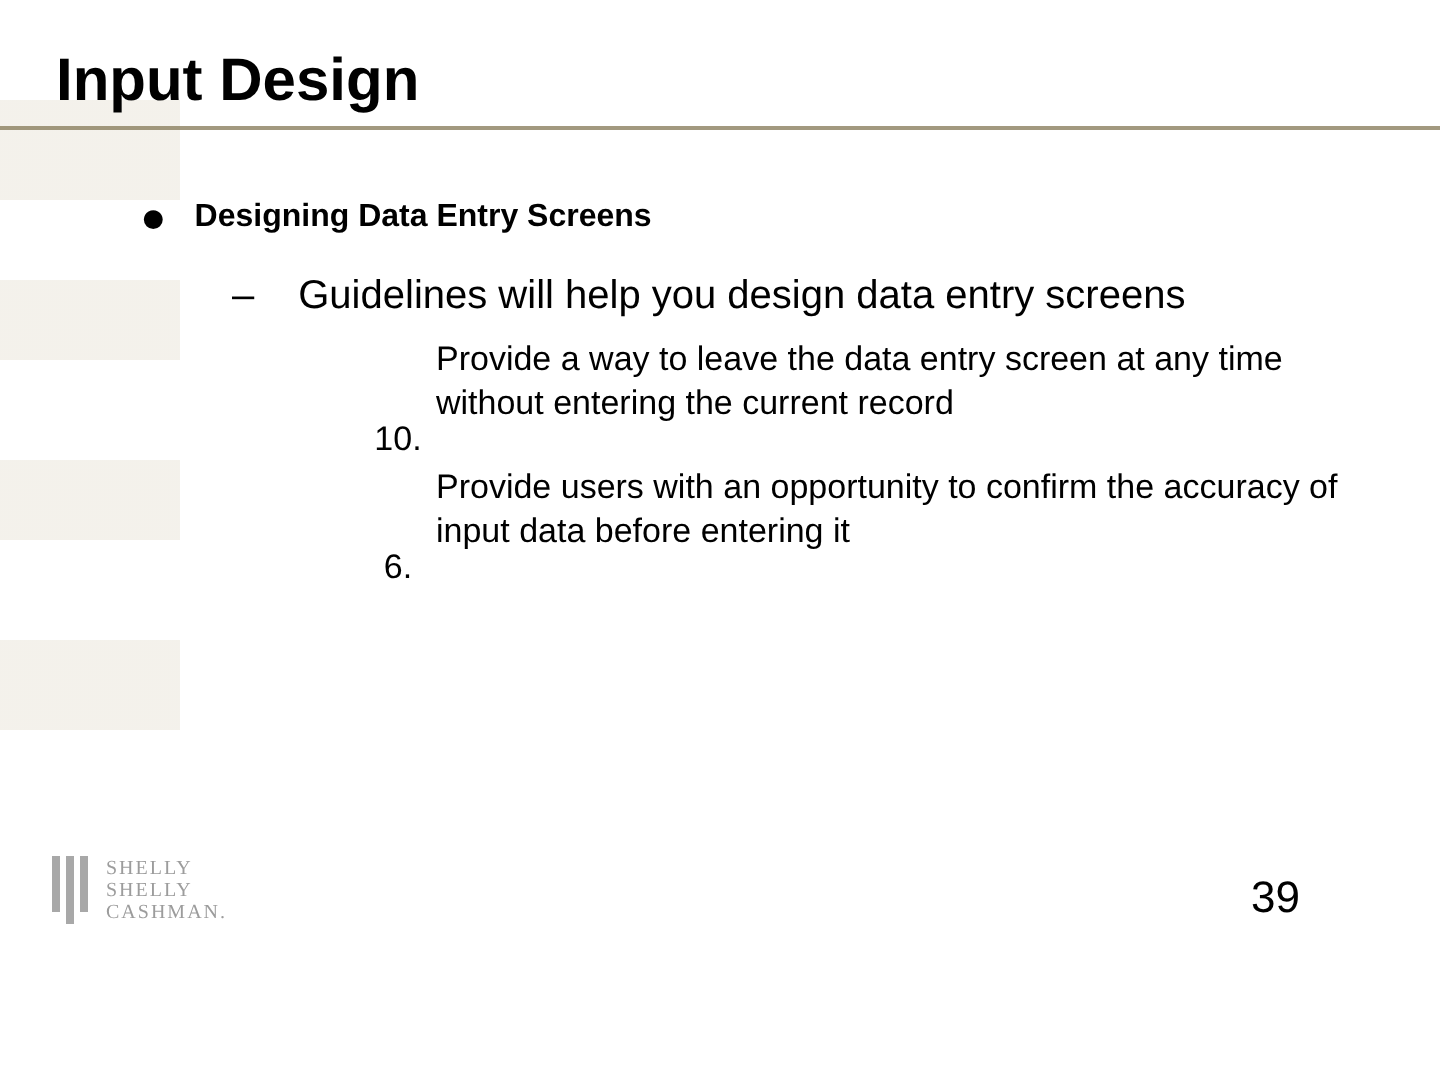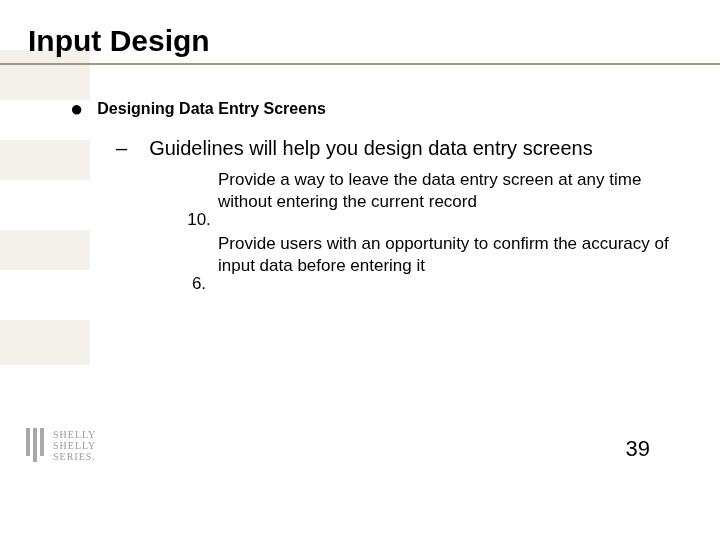--- a/index.html
+++ b/index.html
@@ -192,19 +192,19 @@
 
   <div class="logo">
     <div class="bars">
       <span></span>
         <span></span>
         <span></span>
     </div>
     <div class="stack">
       <span>SHELLY</span>
       <span>SHELLY</span>
-      <span>SERIES.</span>
+      <span>CASHMAN.</span>
     </div>
   </div>
 
   <div class="page-number">39</div>
 
 </div>
 
 </body></html>

